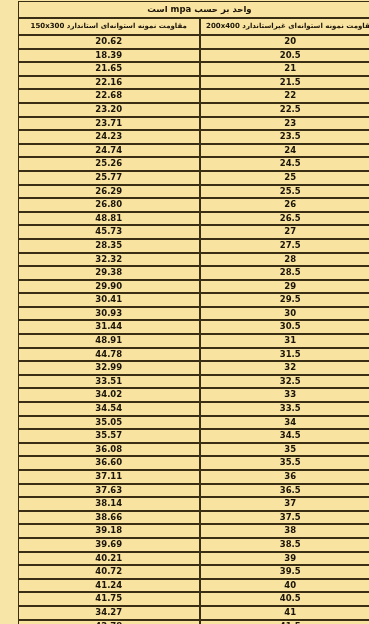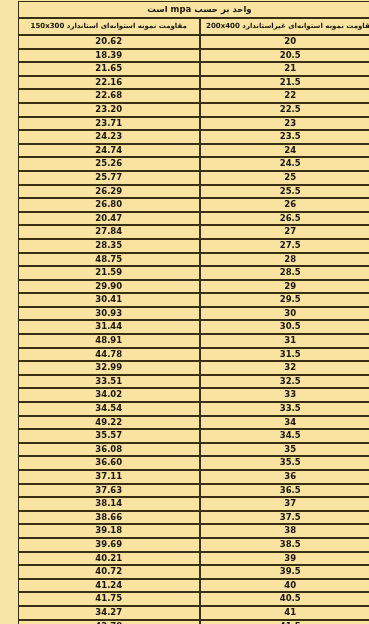--- a/index.html
+++ b/index.html
@@ -129,37 +129,37 @@
         <tr class="data-row">
           <td class="col-left num">25.5</td>
           <td class="col-right num">26.29</td>
         </tr>
         <tr class="data-row">
           <td class="col-left num">26</td>
           <td class="col-right num">26.80</td>
         </tr>
         <tr class="data-row">
           <td class="col-left num">26.5</td>
-          <td class="col-right num">20.47</td>
+          <td class="col-right num">48.81</td>
         </tr>
         <tr class="data-row">
           <td class="col-left num">27</td>
-          <td class="col-right num">27.84</td>
+          <td class="col-right num">45.73</td>
         </tr>
         <tr class="data-row">
           <td class="col-left num">27.5</td>
           <td class="col-right num">28.35</td>
         </tr>
         <tr class="data-row">
           <td class="col-left num">28</td>
-          <td class="col-right num">48.75</td>
+          <td class="col-right num">32.32</td>
         </tr>
         <tr class="data-row">
           <td class="col-left num">28.5</td>
-          <td class="col-right num">21.59</td>
+          <td class="col-right num">29.38</td>
         </tr>
         <tr class="data-row">
           <td class="col-left num">29</td>
           <td class="col-right num">29.90</td>
         </tr>
         <tr class="data-row">
           <td class="col-left num">29.5</td>
           <td class="col-right num">30.41</td>
         </tr>
         <tr class="data-row">
@@ -189,21 +189,21 @@
         <tr class="data-row">
           <td class="col-left num">33</td>
           <td class="col-right num">34.02</td>
         </tr>
         <tr class="data-row">
           <td class="col-left num">33.5</td>
           <td class="col-right num">34.54</td>
         </tr>
         <tr class="data-row">
           <td class="col-left num">34</td>
-          <td class="col-right num">49.22</td>
+          <td class="col-right num">35.05</td>
         </tr>
         <tr class="data-row">
           <td class="col-left num">34.5</td>
           <td class="col-right num">35.57</td>
         </tr>
         <tr class="data-row">
           <td class="col-left num">35</td>
           <td class="col-right num">36.08</td>
         </tr>
         <tr class="data-row">

